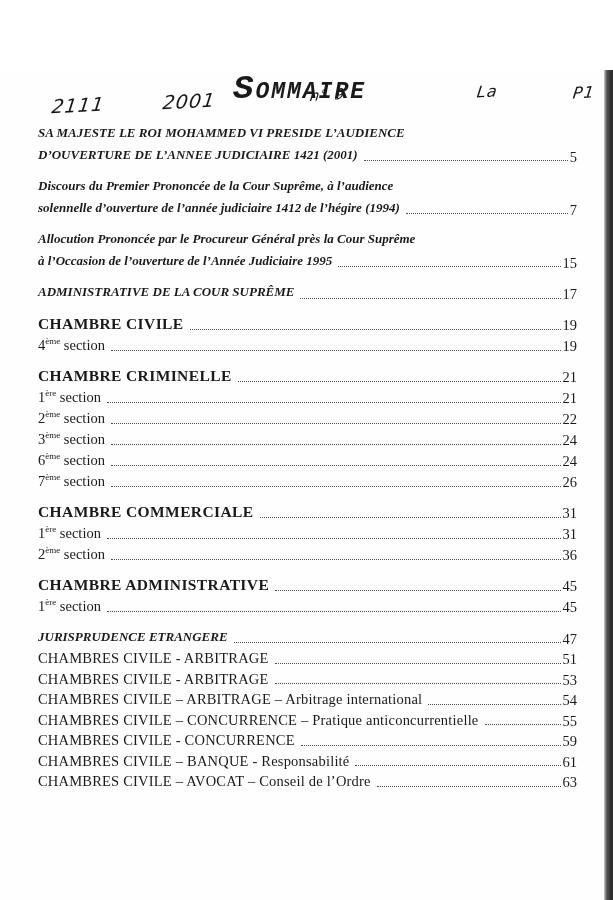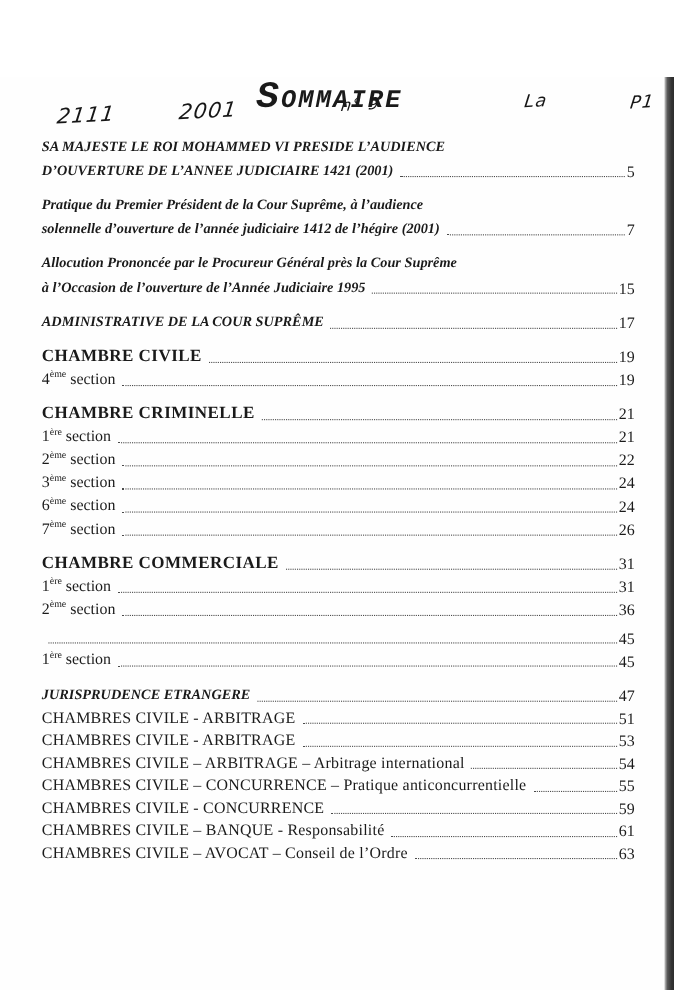--- a/index.html
+++ b/index.html
@@ -99,24 +99,24 @@
             <span class="label">SA MAJESTE LE ROI MOHAMMED VI PRESIDE L’AUDIENCE</span>
           </div>
           <div class="line">
             <span class="label">D’OUVERTURE DE L’ANNEE JUDICIAIRE 1421 (2001)</span>
             <span class="leader"></span>
             <span class="page-num">5</span>
           </div>
         </div>
         <div class="row bold-italic">
           <div class="line">
-            <span class="label">Pratique du Premier Président de la Cour Suprême, à l’audience</span>
-          </div>
-          <div class="line">
-            <span class="label">solennelle d’ouverture de l’année judiciaire 1412 de l’hégire (2001)</span>
+            <span class="label">Discours du Premier Prononcée de la Cour Suprême, à l’audience</span>
+          </div>
+          <div class="line">
+            <span class="label">solennelle d’ouverture de l’année judiciaire 1412 de l’hégire (1994)</span>
             <span class="leader"></span>
             <span class="page-num">7</span>
           </div>
         </div>
         <div class="row bold-italic">
           <div class="line">
             <span class="label">Allocution Prononcée par le Procureur Général près la Cour Suprême</span>
           </div>
           <div class="line">
             <span class="label">à l’Occasion de l’ouverture de l’Année Judiciaire 1995</span>
@@ -203,20 +203,21 @@
         </div>
         <div class="row section">
           <div class="line">
             <span class="label">2<sup>ème</sup> section</span>
             <span class="leader"></span>
             <span class="page-num">36</span>
           </div>
         </div>
         <div class="row bold">
           <div class="line">
+            <span class="label">CHAMBRE ADMINISTRATIVE</span>
             <span class="leader"></span>
             <span class="page-num">45</span>
           </div>
         </div>
         <div class="row section">
           <div class="line">
             <span class="label">1<sup>ère</sup> section</span>
             <span class="leader"></span>
             <span class="page-num">45</span>
           </div>

